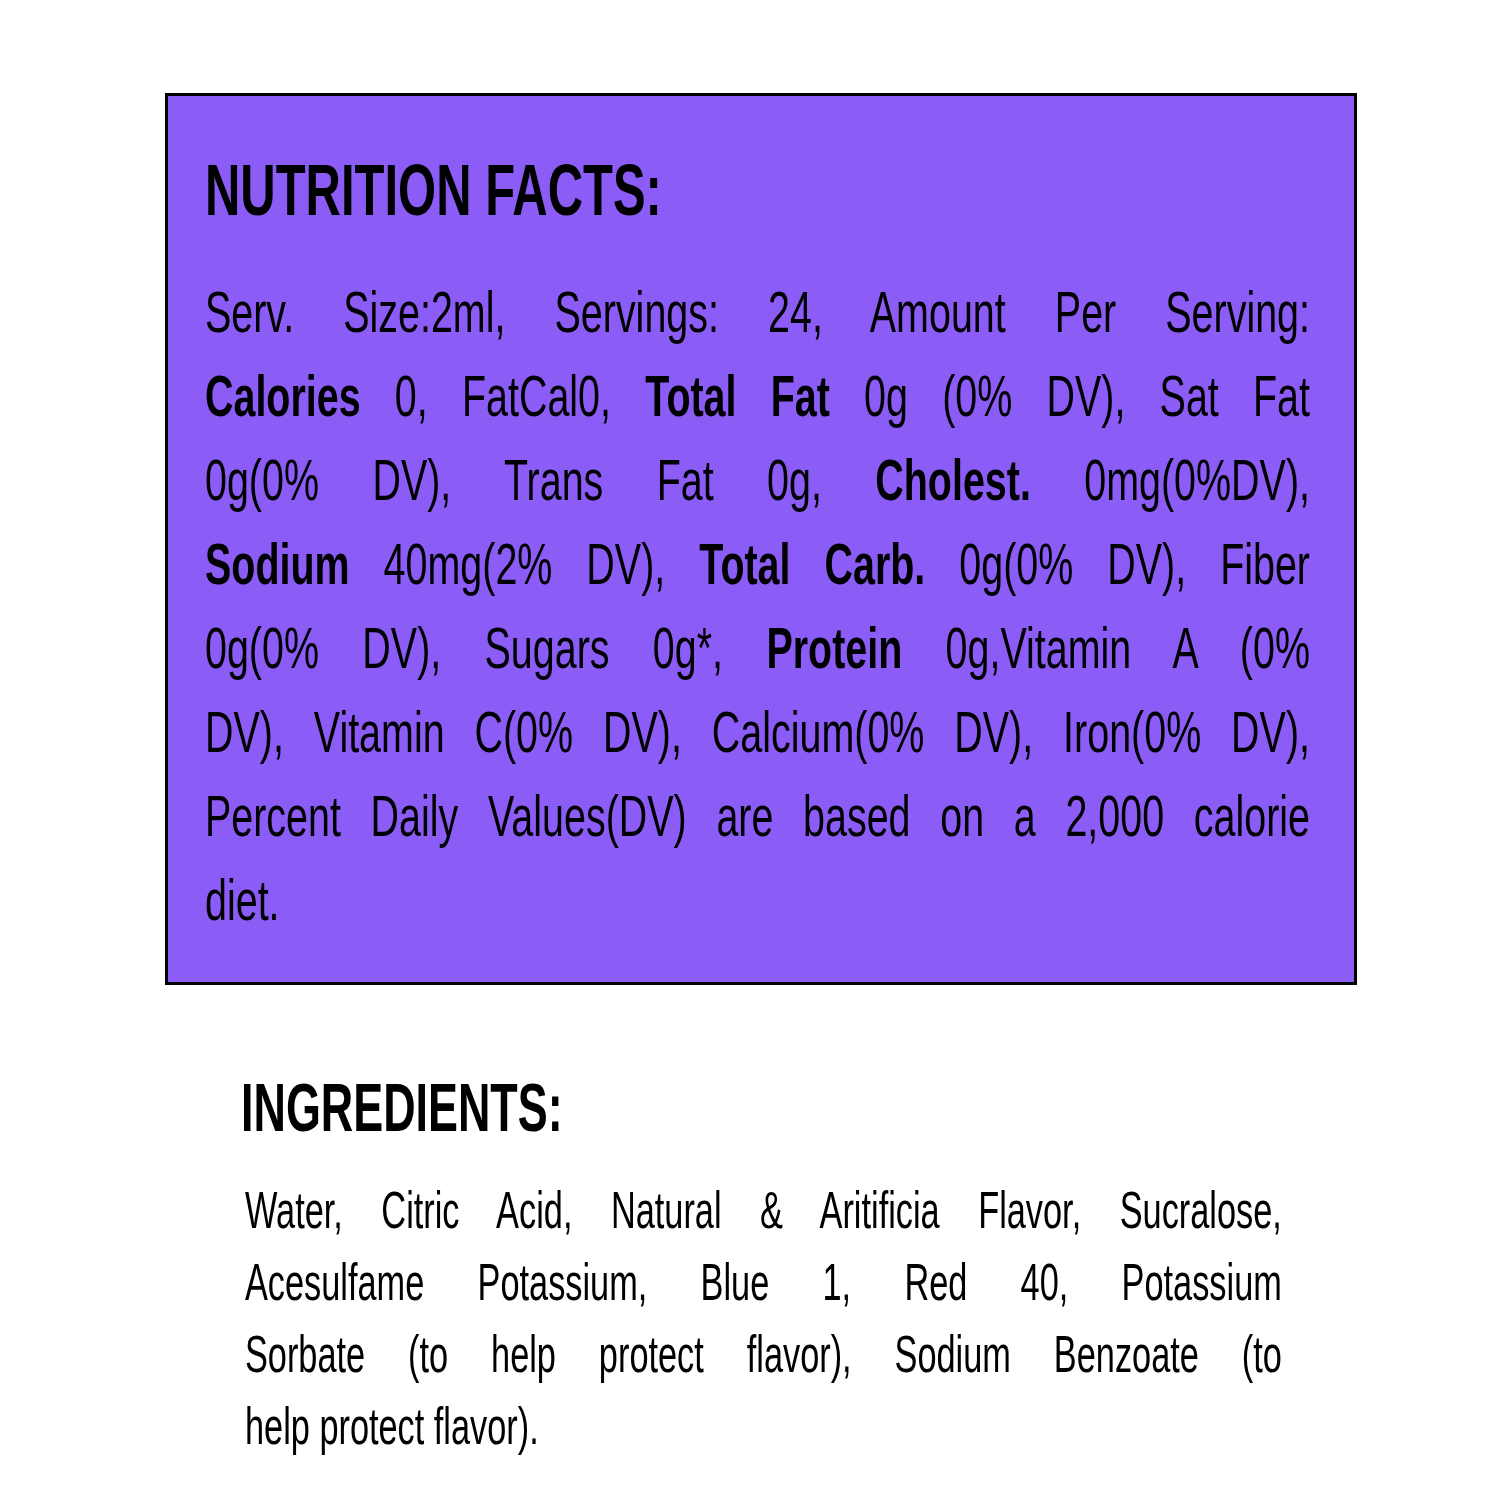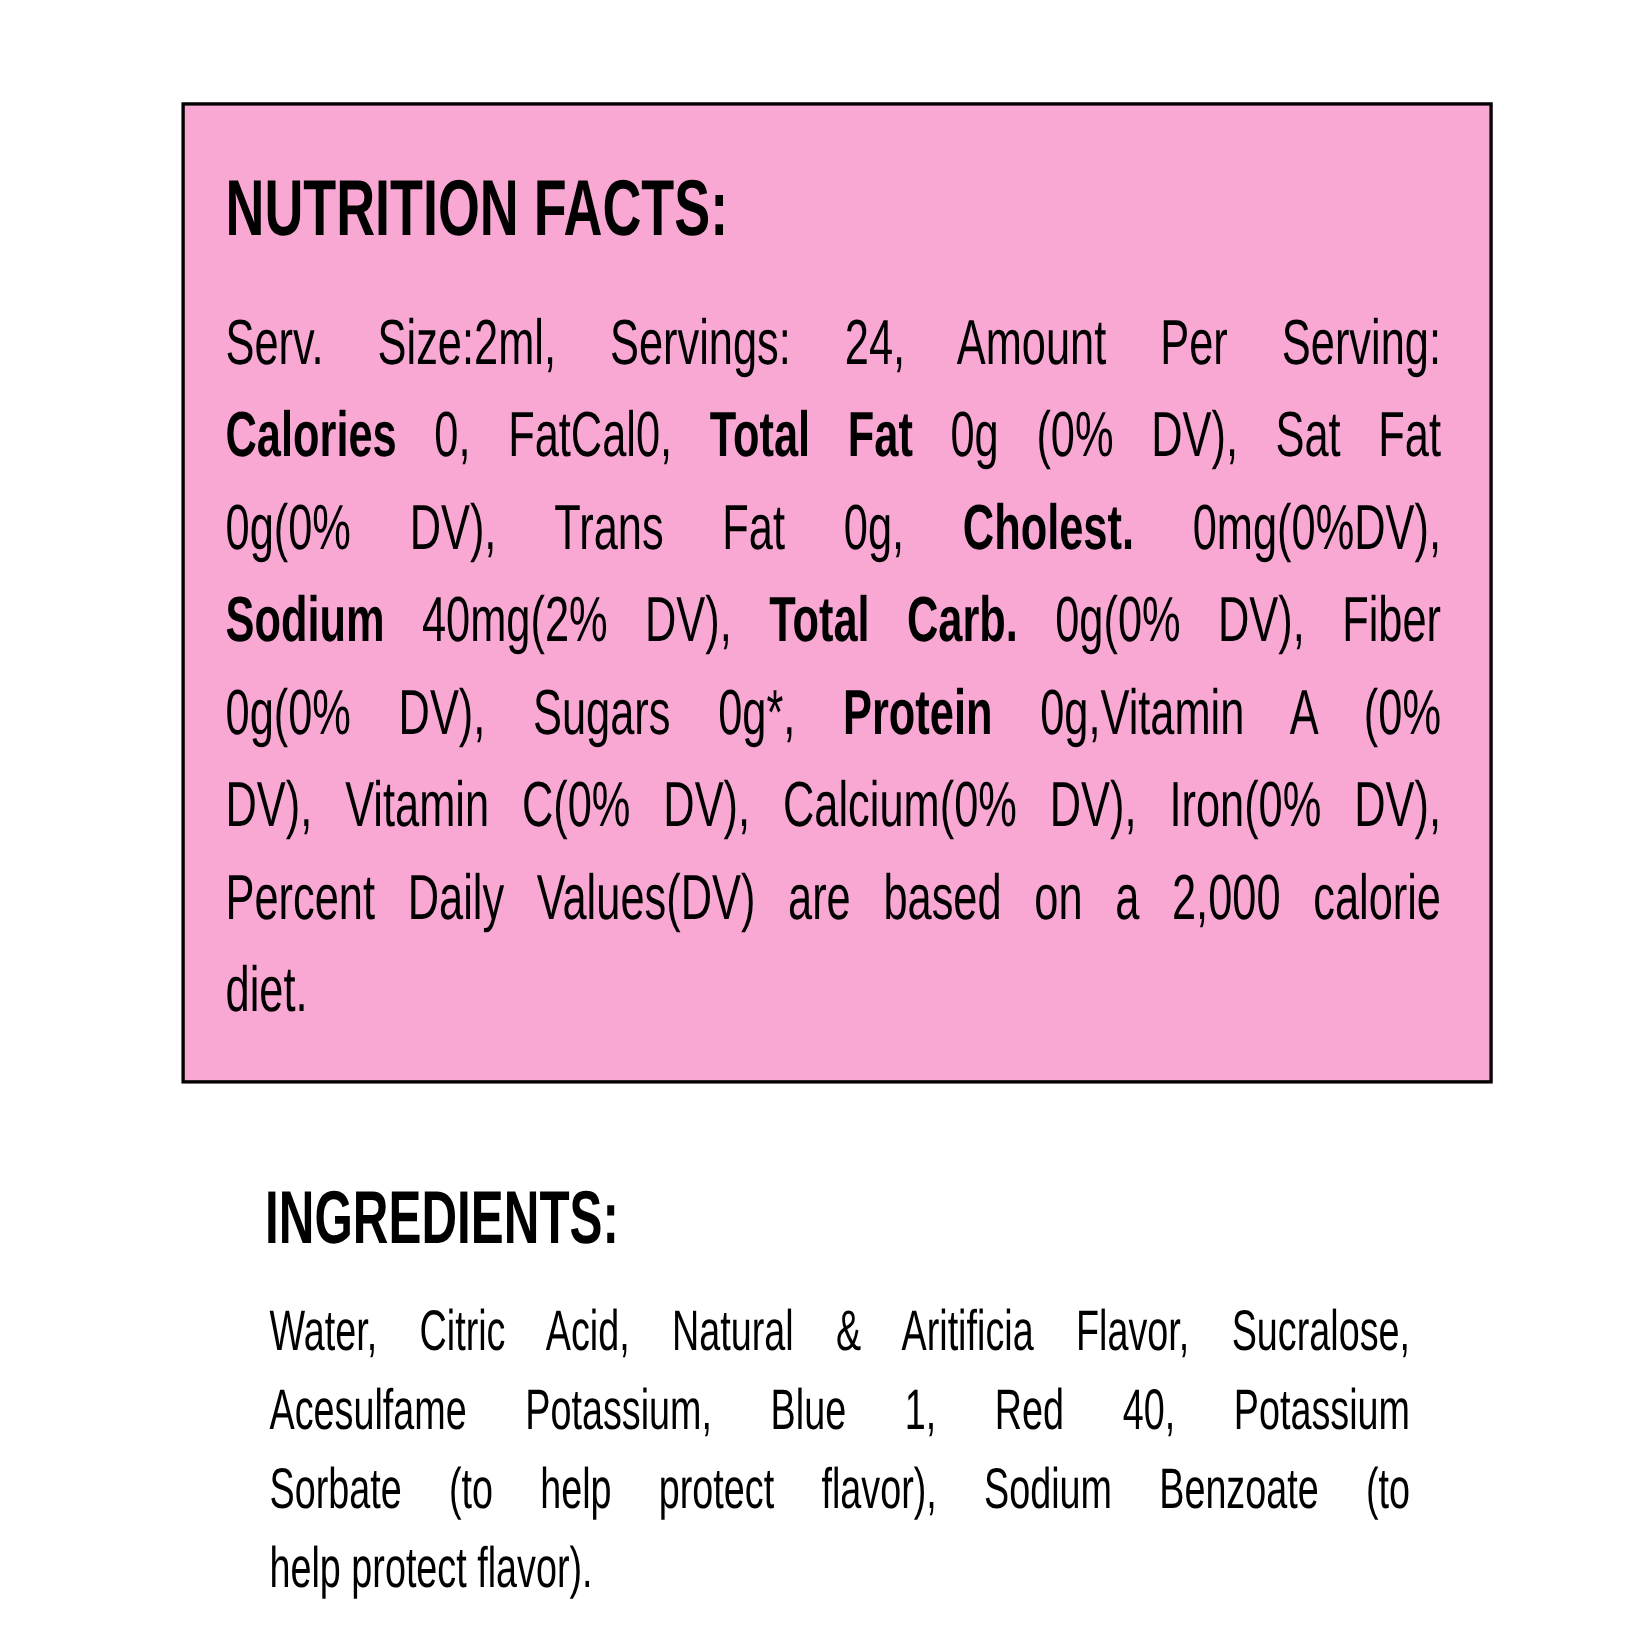--- a/index.html
+++ b/index.html
@@ -18,21 +18,21 @@
   }
   
   .nfbox {
     position: absolute;
     left: 165px;
     top: 93px;
     width: 1192px;
     height: 892px;
     border: 3px solid #000000;
     box-sizing: border-box;
-    background: #f9a8d4;
+    background: #8b5cf6;
   }
   
   .nf-scale {
     position: absolute;
     left: 37px;
     top: 0;
     width: 1625px;
     transform: scaleX(0.68);
     transform-origin: 0 0;
   }

